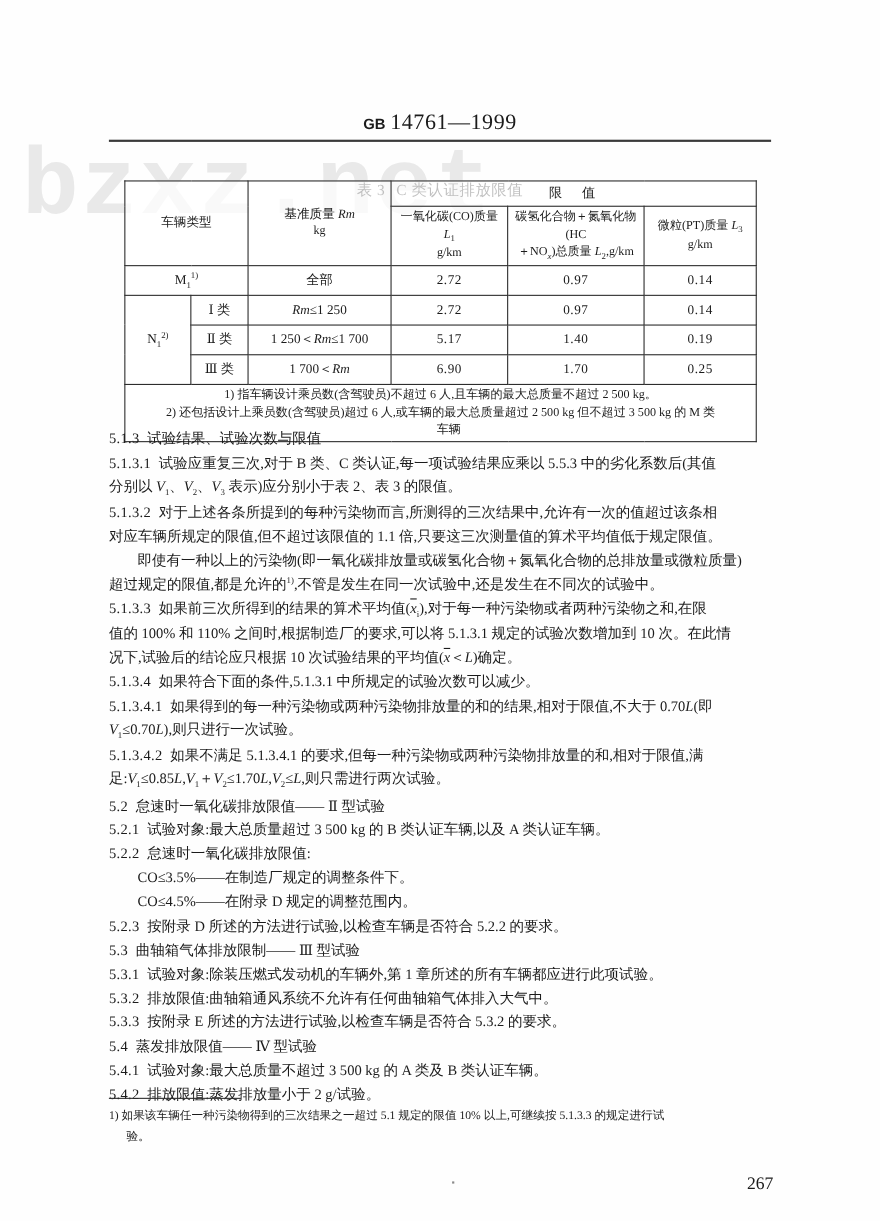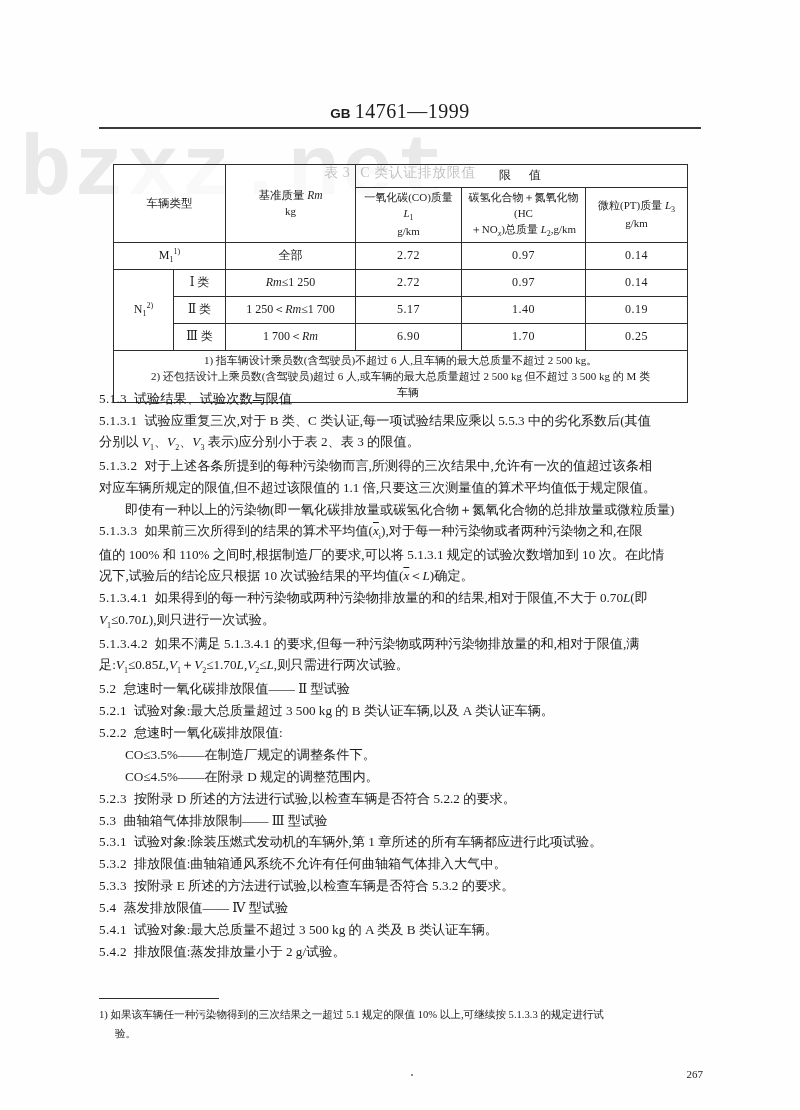--- a/index.html
+++ b/index.html
@@ -171,21 +171,21 @@
     z-index: 3;
   }
   .footnote .ln { display: block; font-family: Liberation Serif, serif; }
   .footnote .ln2 { display: block; padding-left: 16px; }
 
   
   .folio {
     position: absolute;
     right: 97px;
     top: 1068px;
-    font-size: 11px;
+    font-size: 16px;
     z-index: 3;
   }
   .dot {
     position: absolute;
     left: 411px;
     top: 1074px;
     width: 2px; height: 2px;
     background: #8a8a8a;
     z-index: 2;
   }
@@ -295,28 +295,32 @@
       <span>分别以 <span class="it">V</span><sub class="sb">1</sub>、<span class="it">V</span><sub class="sb">2</sub>、<span class="it">V</span><sub class="sb">3</sub> 表示)应分别小于表 2、表 3 的限值。</span>
     </p>
 
     <p class="p">
       <span class="lbl">5.1.3.2</span><span>对于上述各条所提到的每种污染物而言,所测得的三次结果中,允许有一次的值超过该条相</span><br>
       <span>对应车辆所规定的限值,但不超过该限值的 1.1 倍,只要这三次测量值的算术平均值低于规定限值。</span>
     </p>
 
     <p class="p ind">
       <span>即使有一种以上的污染物(即一氧化碳排放量或碳氢化合物＋氮氧化合物的总排放量或微粒质量)</span><br>
+      <span>超过规定的限值,都是允许的<sup class="fn">1)</sup>,不管是发生在同一次试验中,还是发生在不同次的试验中。</span>
     </p>
 
     <p class="p">
       <span class="lbl">5.1.3.3</span><span>如果前三次所得到的结果的算术平均值(<span class="ovl">x</span><sub class="sb">i</sub>),对于每一种污染物或者两种污染物之和,在限</span><br>
       <span>值的 100% 和 110% 之间时,根据制造厂的要求,可以将 5.1.3.1 规定的试验次数增加到 10 次。在此情</span><br>
       <span>况下,试验后的结论应只根据 10 次试验结果的平均值(<span class="ovl">x</span>＜<span class="it">L</span>)确定。</span>
     </p>
 
+    <p class="p">
+      <span class="lbl">5.1.3.4</span><span>如果符合下面的条件,5.1.3.1 中所规定的试验次数可以减少。</span>
+    </p>
 
     <p class="p">
       <span class="lbl">5.1.3.4.1</span><span>如果得到的每一种污染物或两种污染物排放量的和的结果,相对于限值,不大于 0.70<span class="it">L</span>(即</span><br>
       <span><span class="it">V</span><sub class="sb">1</sub>≤0.70<span class="it">L</span>),则只进行一次试验。</span>
     </p>
 
     <p class="p">
       <span class="lbl">5.1.3.4.2</span><span>如果不满足 5.1.3.4.1 的要求,但每一种污染物或两种污染物排放量的和,相对于限值,满</span><br>
       <span>足:<span class="it">V</span><sub class="sb">1</sub>≤0.85<span class="it">L</span>,<span class="it">V</span><sub class="sb">1</sub>＋<span class="it">V</span><sub class="sb">2</sub>≤1.70<span class="it">L</span>,<span class="it">V</span><sub class="sb">2</sub>≤<span class="it">L</span>,则只需进行两次试验。</span>
     </p>

